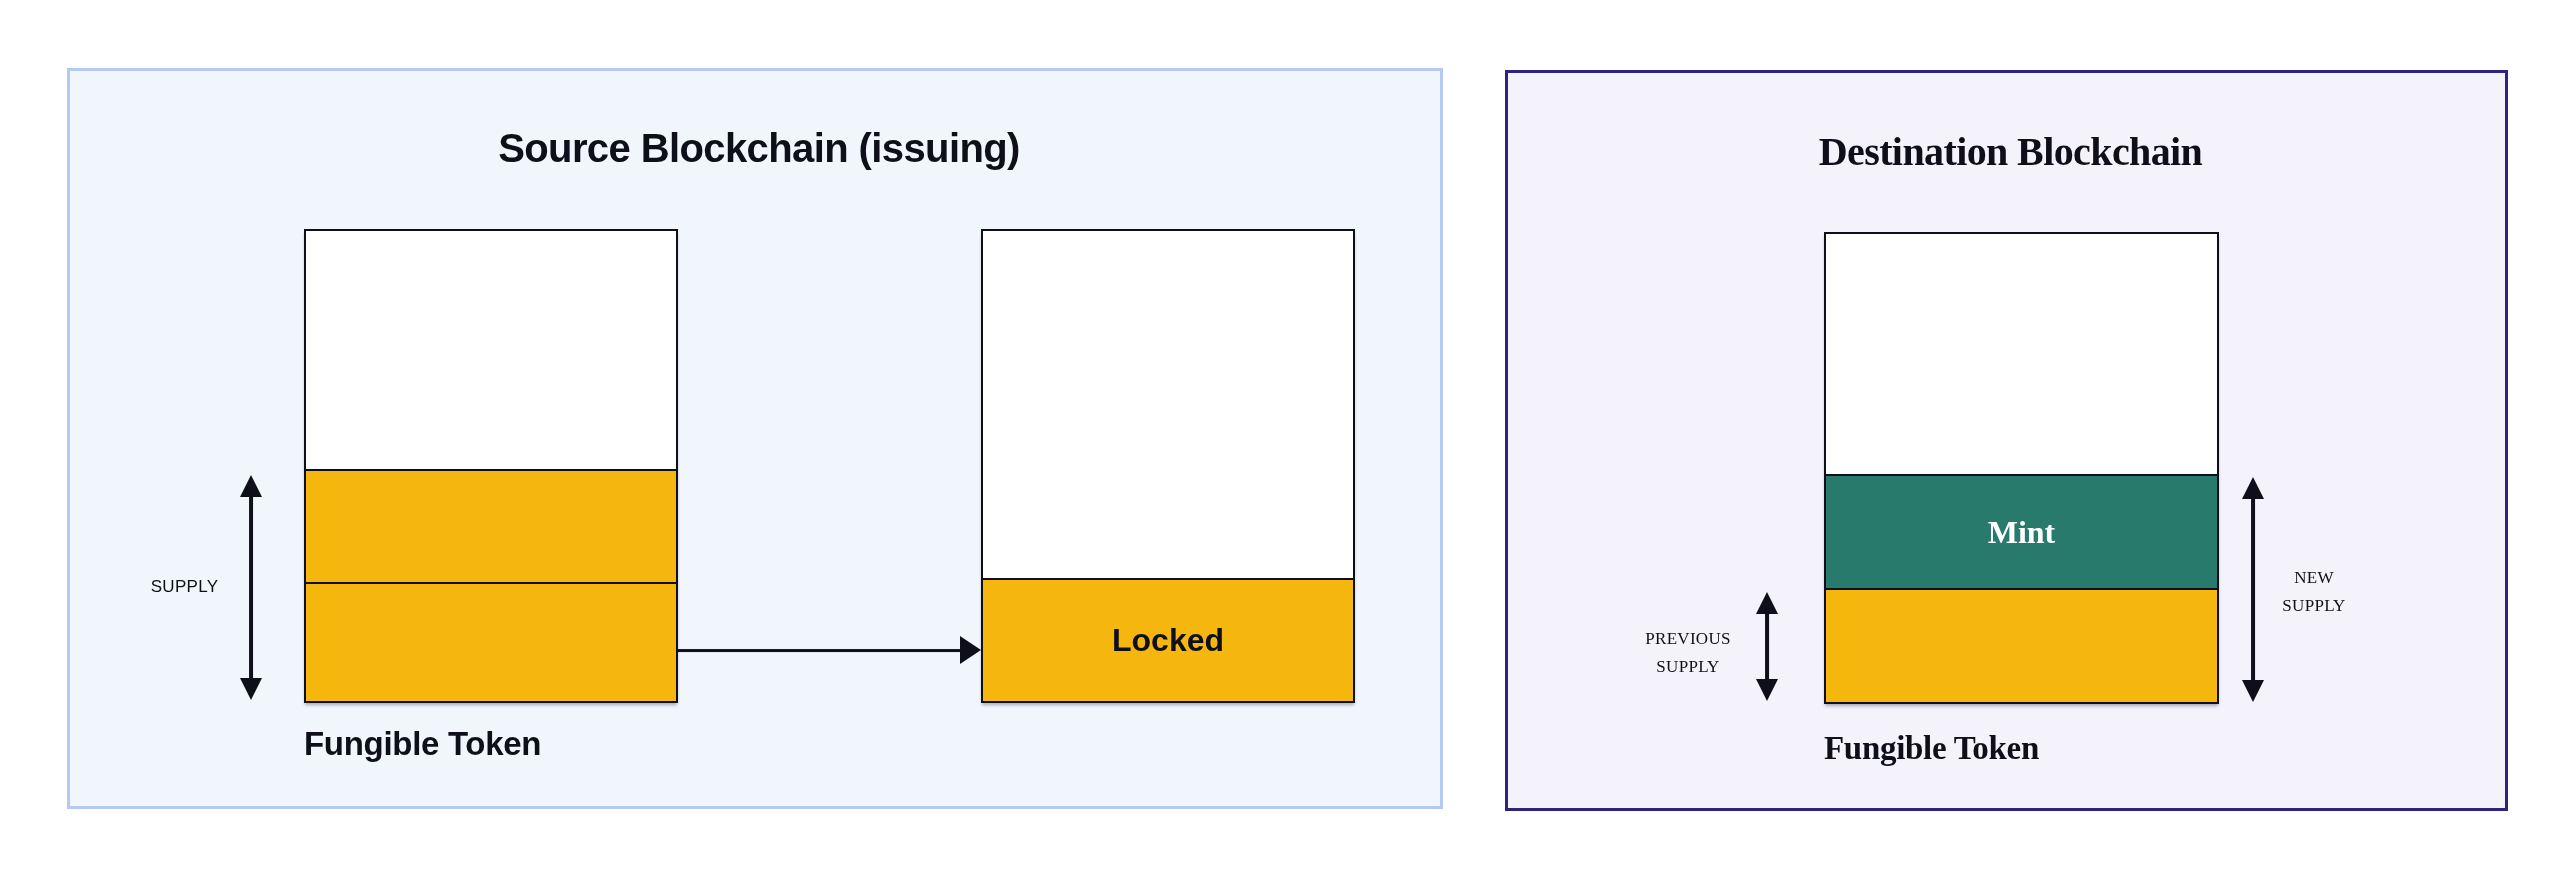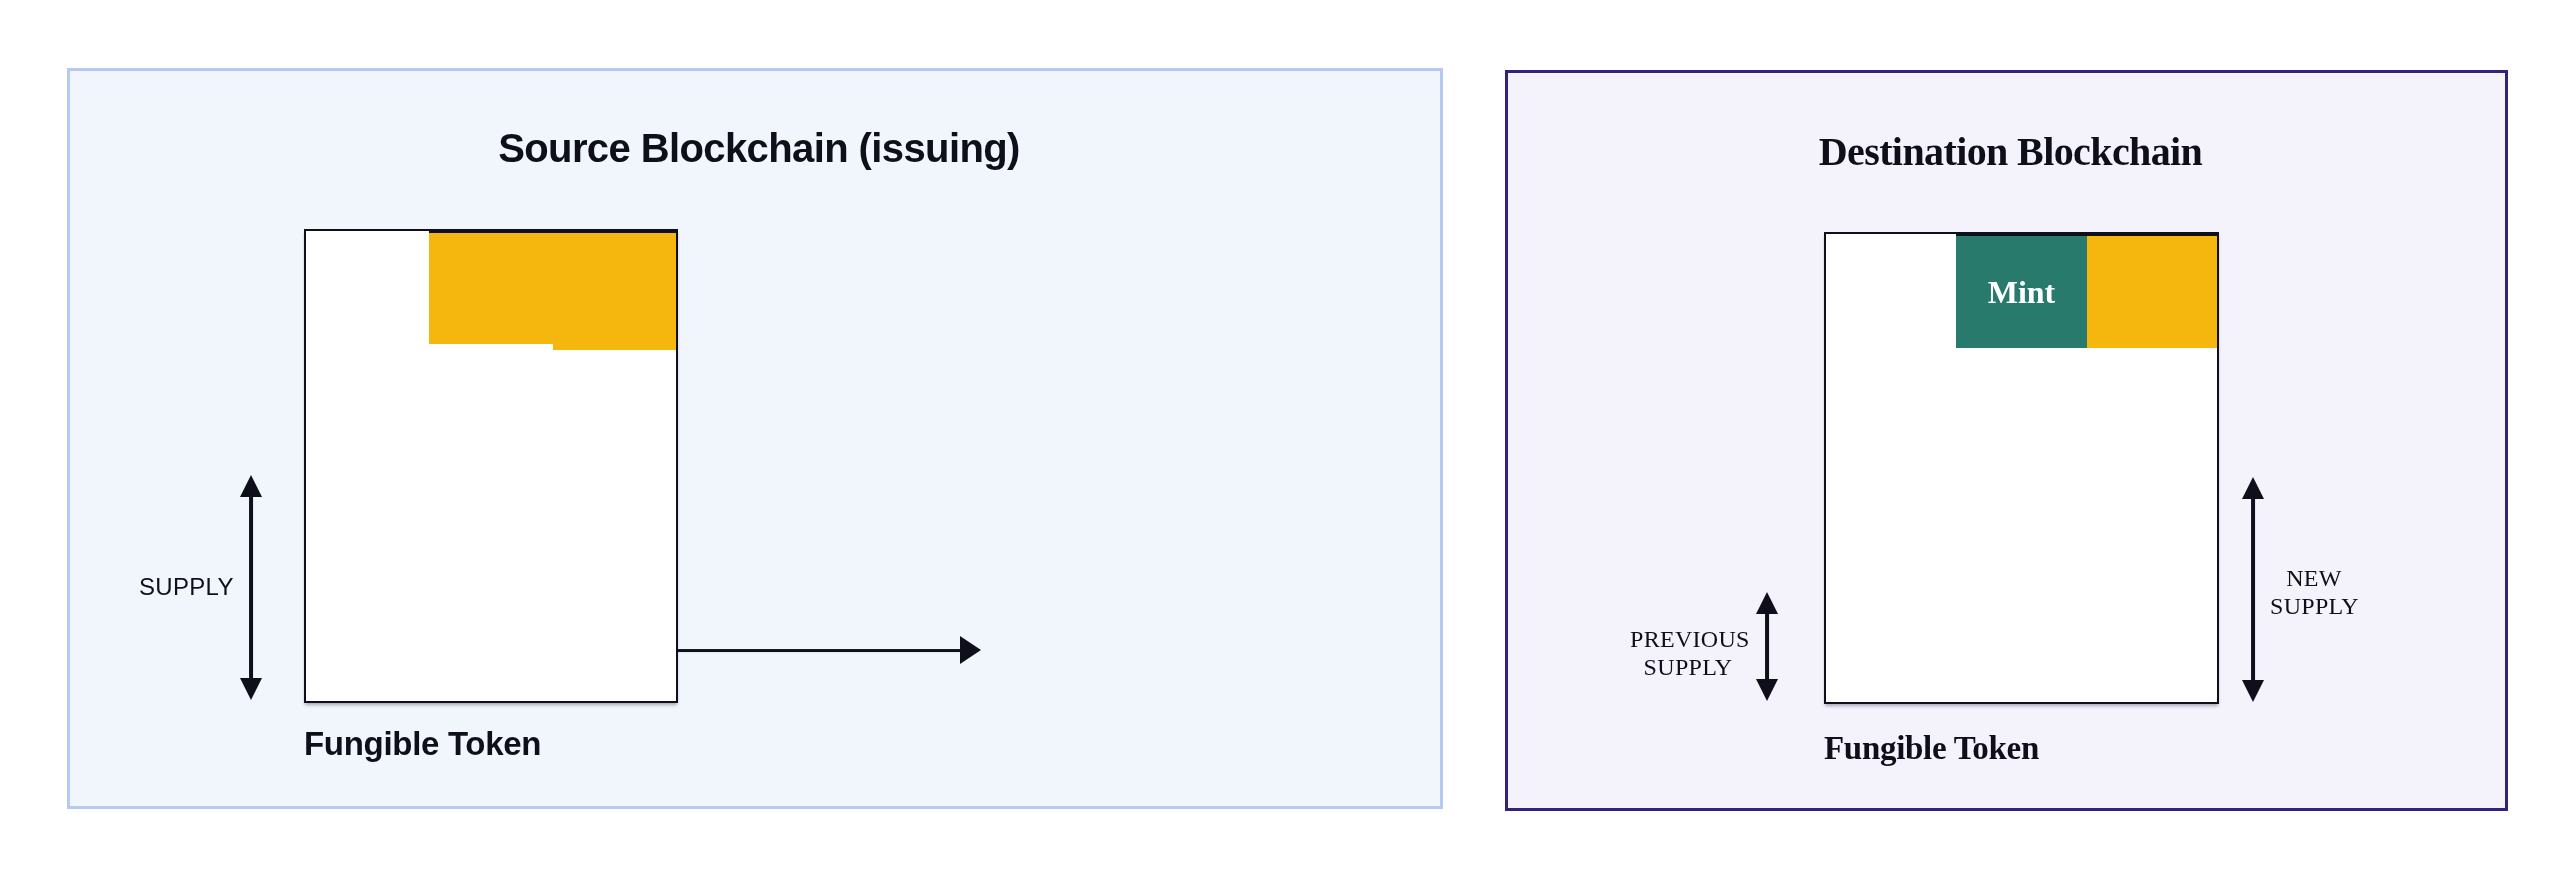--- a/index.html
+++ b/index.html
@@ -44,21 +44,21 @@
     text-align: center;
     font-size: 40px; font-weight: 700;
     letter-spacing: -0.6px;
     color: var(--text-dark);
     padding-left: 8px;
   }
   .bar {
     position: absolute;
     background: #FFFFFF;
     border: 2.2px solid var(--outline-black);
-    display: flex; flex-direction: row;
+    display: flex; flex-direction: column;
     box-shadow: 0 3.3px 3.3px -1.1px rgba(30,30,55,0.35);
   }
   .seg { width: 100%; }
   .seg.empty { flex: 1 1 auto; background: #FFFFFF; }
   .seg.yellow { background: var(--token-yellow); border-top: 2.2px solid var(--outline-black); }
   .seg.teal   { background: var(--mint-teal);   border-top: 2.2px solid var(--outline-black); }
   .seg-label {
     width: 100%; height: 100%;
     display: flex; align-items: center; justify-content: center;
     font-size: 32px; font-weight: 700;
@@ -68,21 +68,21 @@
   .bar-caption {
     position: absolute;
     text-align: left;
     font-size: 33px; font-weight: 700;
     letter-spacing: -0.3px;
     color: var(--text-dark);
   }
   .range-label {
     position: absolute;
     text-align: center;
-    font-size: 24px; font-weight: 500;
+    font-size: 17px; font-weight: 500;
     line-height: 28px;
     letter-spacing: 0.3px;
     color: var(--text-dark);
   }
   
   .varrow { position: absolute; width: 24px; }
   .varrow .shaft {
     position: absolute; left: 50%; transform: translateX(-50%);
     top: 16.6px; bottom: 16.6px; width: 3.9px;
     background: var(--outline-black);
@@ -135,20 +135,26 @@
     <div class="seg empty"></div>
     <div class="seg yellow" style="height:113px;"></div>
     <div class="seg yellow" style="height:119px;"></div>
   </div>
 
   <div class="harrow" style="left:608px; top:565px; width:303px;">
     <div class="shaft"></div>
     <div class="head-right"></div>
   </div>
 
+  <div class="bar" style="left:911px; top:158px; width:374px; height:474px;">
+    <div class="seg empty"></div>
+    <div class="seg yellow" style="height:123px;">
+      <div class="seg-label dark">Locked</div>
+    </div>
+  </div>
 
   <div class="bar-caption" style="left:234px; top:654px; width:374px;">Fungible Token</div>
 </div>
 
 <div class="panel dest">
 
   <div class="panel-title">Destination Blockchain</div>
 
   <div class="range-label" style="left:122px; top:552px; width:116px;">
     <div>PREVIOUS</div>

